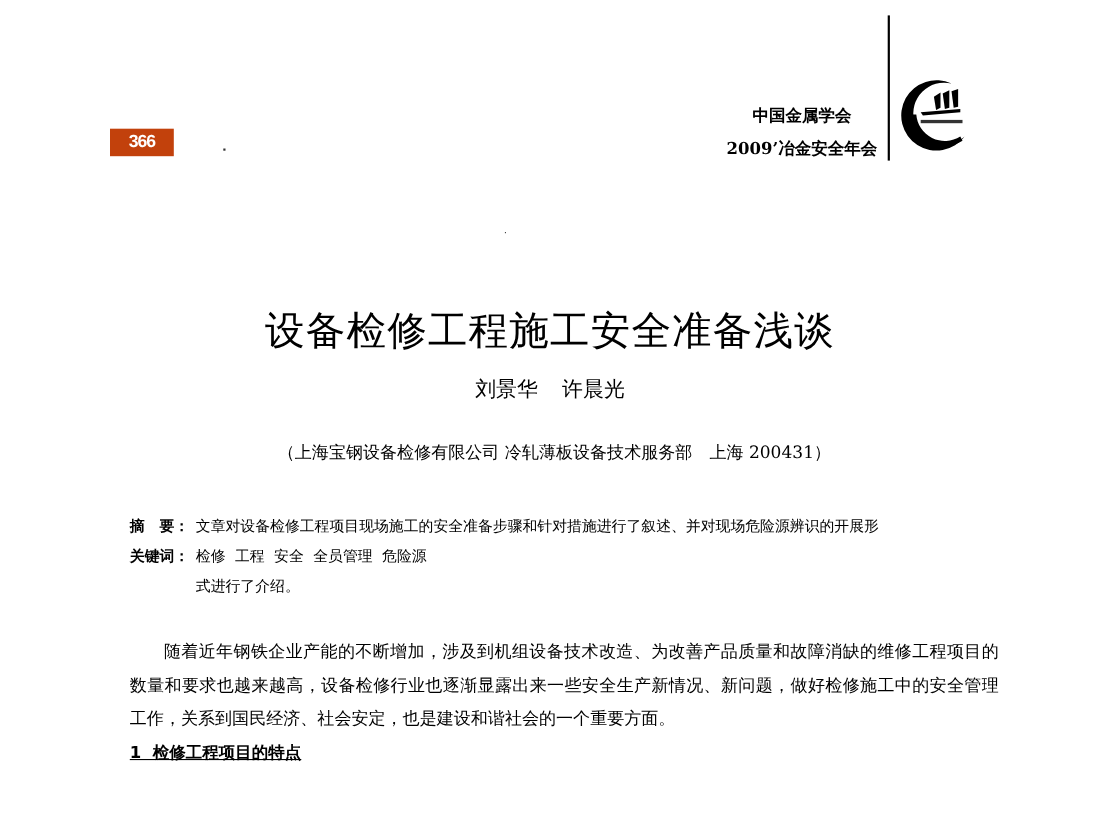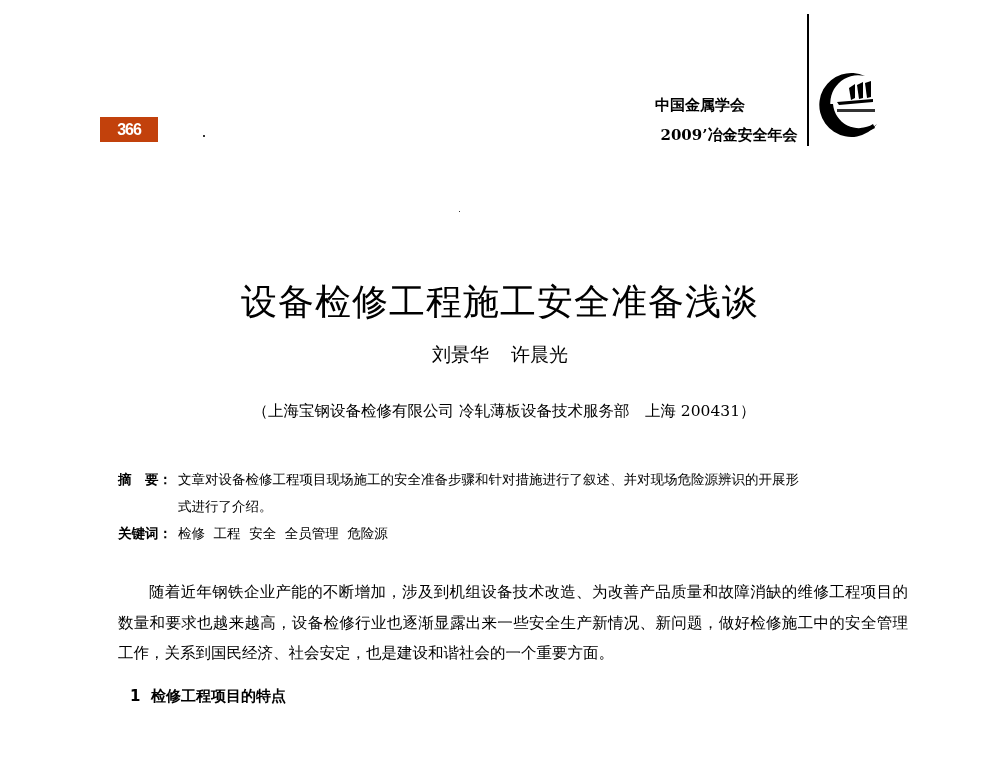--- a/index.html
+++ b/index.html
@@ -40,21 +40,21 @@
       position: absolute;
       left: 640px;
       top: 90px;
       width: 163px;
       text-align: right;
       font-family: "DejaVu Serif", "Liberation Serif", serif;
       font-weight: bold;
       font-size: 15px;
       line-height: 30px;
     }
-    .conf-header .line1 { text-align: left; padding-left: 15px; }
+    .conf-header .line1 { text-align: center; padding-left: 15px; }
     .conf-header .line2 { text-align: center; padding-left: 15px; }
     .vrule {
       position: absolute;
       left: 807px;
       top: 14px;
       width: 2px;
       height: 132px;
       background: #000000;
     }
     .logo {
@@ -121,25 +121,26 @@
       font-family: "DejaVu Serif", "Liberation Serif", serif;
       font-size: 15.5px;
       line-height: 30.5px;
     }
     .body-text p {
       margin: 0;
       text-indent: 2em;
       text-align: justify;
     }
     .body-text h2 {
-      margin: 12px;
+      margin: 0;
       font-family: "DejaVu Sans", "Liberation Sans", sans-serif;
       font-weight: bold;
       font-size: 15px;
       line-height: 30.5px;
+      text-decoration: underline;
     }
   </style>
 </head>
 <body>
 
 <div class="page-badge">366</div>
 <div class="speck" style="left:203px;top:135px;"></div>
 <div class="speck" style="left:459px;top:211px;width:1px;height:1px;"></div>
 
 <div class="conf-header">
@@ -166,22 +167,22 @@
 <div class="authors">
   <span>刘景华</span><span class="gap"></span><span>许晨光</span>
 </div>
 
 <div class="affiliation">（上海宝钢设备检修有限公司 冷轧薄板设备技术服务部　上海 200431）</div>
 
 <div class="abstract">
   <div class="row">
     <span class="label">摘　要：</span><span>文章对设备检修工程项目现场施工的安全准备步骤和针对措施进行了叙述、并对现场危险源辨识的开展形</span>
   </div>
-  <div class="row cont">式进行了介绍。</div>
   <div class="row">
     <span class="label">关键词：</span><span style="white-space:pre;">检修  工程  安全  全员管理  危险源</span>
   </div>
+  <div class="row cont">式进行了介绍。</div>
 </div>
 
 <div class="body-text">
   <p>随着近年钢铁企业产能的不断增加，涉及到机组设备技术改造、为改善产品质量和故障消缺的维修工程项目的数量和要求也越来越高，设备检修行业也逐渐显露出来一些安全生产新情况、新问题，做好检修施工中的安全管理工作，关系到国民经济、社会安定，也是建设和谐社会的一个重要方面。</p>
   <h2 style="white-space:pre;">1  检修工程项目的特点</h2>
 </div>
 
 </body></html>

